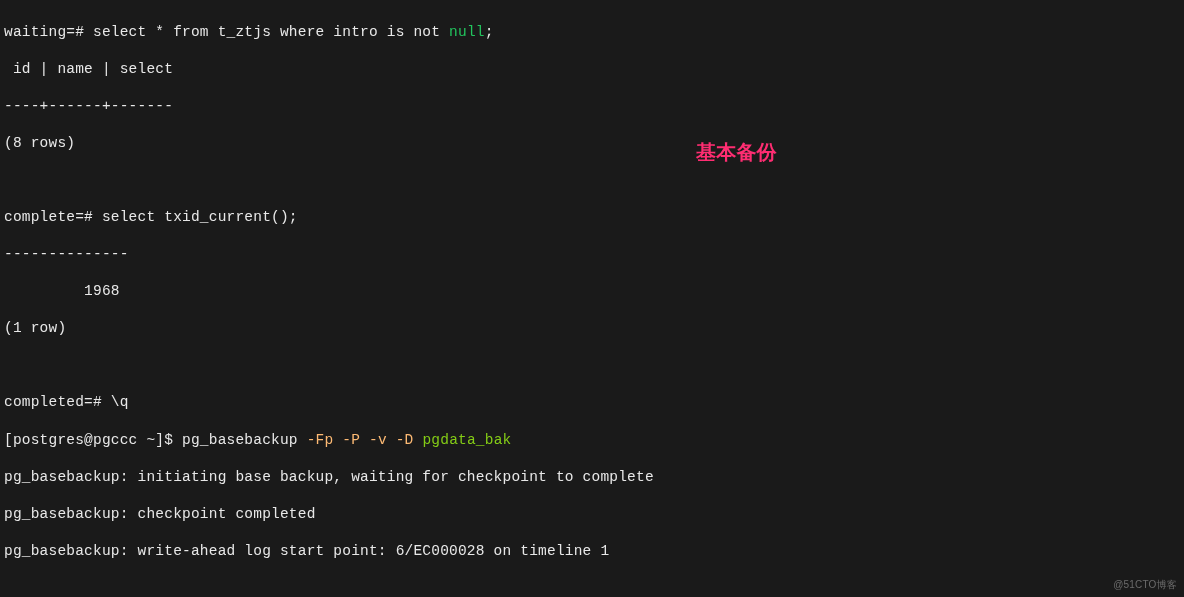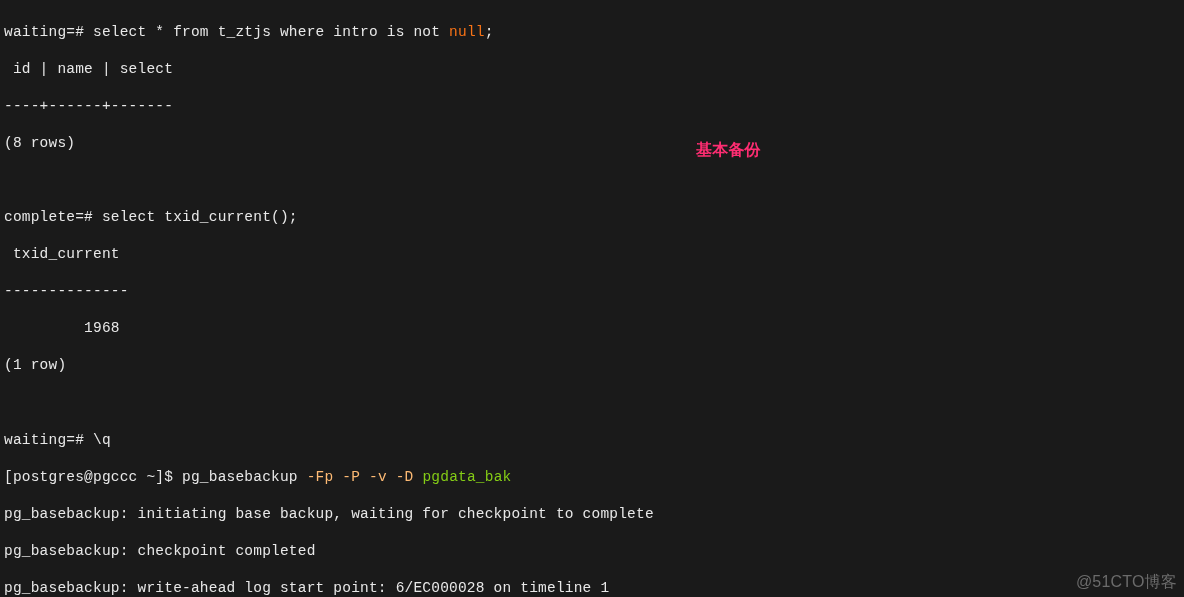--- a/index.html
+++ b/index.html
@@ -17,57 +17,56 @@
       font-weight: 500;
       letter-spacing: 0.2px;
     }
     .term {
       white-space: pre;
     }
     .line {
       white-space: pre;
     }
     .white { color: #e8e8e8; }
-    .kw-null { color: #f97316; }
+    .kw-null { color: #22c55e; }
     .flag { color: #fdba74; }
     .arg { color: #84cc16; }
     .callout {
       position: absolute;
       top: 140px;
       left: 696px;
       color: #ff2d72;
       font-weight: 700;
-      font-size: 16px;
+      font-size: 20px;
       font-family: 'PingFang SC','Microsoft YaHei', sans-serif;
     }
     .watermark {
       position: absolute;
       right: 7px;
       bottom: 5px;
       color: #6b6b6b;
-      font-size: 16px;
+      font-size: 10px;
       font-family: 'PingFang SC','Microsoft YaHei', sans-serif;
     }
   </style>
 </head>
 <body>
 
 <div class="term">
 <div class="line white"><span>waiting=# select * from t_ztjs where intro is not </span><span class="kw-null">null</span><span>;</span></div>
 <div class="line white"> id | name | select </div>
 <div class="line white">----+------+-------</div>
 <div class="line white">(8 rows)</div>
 <div class="line">&nbsp;</div>
 <div class="line white">complete=# select txid_current();</div>
-<div class="line white"> txid_current </div>
 <div class="line white">--------------</div>
 <div class="line white">         1968</div>
 <div class="line white">(1 row)</div>
 <div class="line">&nbsp;</div>
-<div class="line white">waiting=# \q</div>
+<div class="line white">completed=# \q</div>
 <div class="line white"><span>[postgres@pgccc ~]$ </span><span>pg_basebackup </span><span class="flag">-Fp</span><span> </span><span class="flag">-P</span><span> </span><span class="flag">-v</span><span> </span><span class="flag">-D</span><span> </span><span class="arg">pgdata_bak</span></div>
 <div class="line white">pg_basebackup: initiating base backup, waiting for checkpoint to complete</div>
 <div class="line white">pg_basebackup: checkpoint completed</div>
 <div class="line white">pg_basebackup: write-ahead log start point: 6/EC000028 on timeline 1</div>
 
 
 
 
 
 

